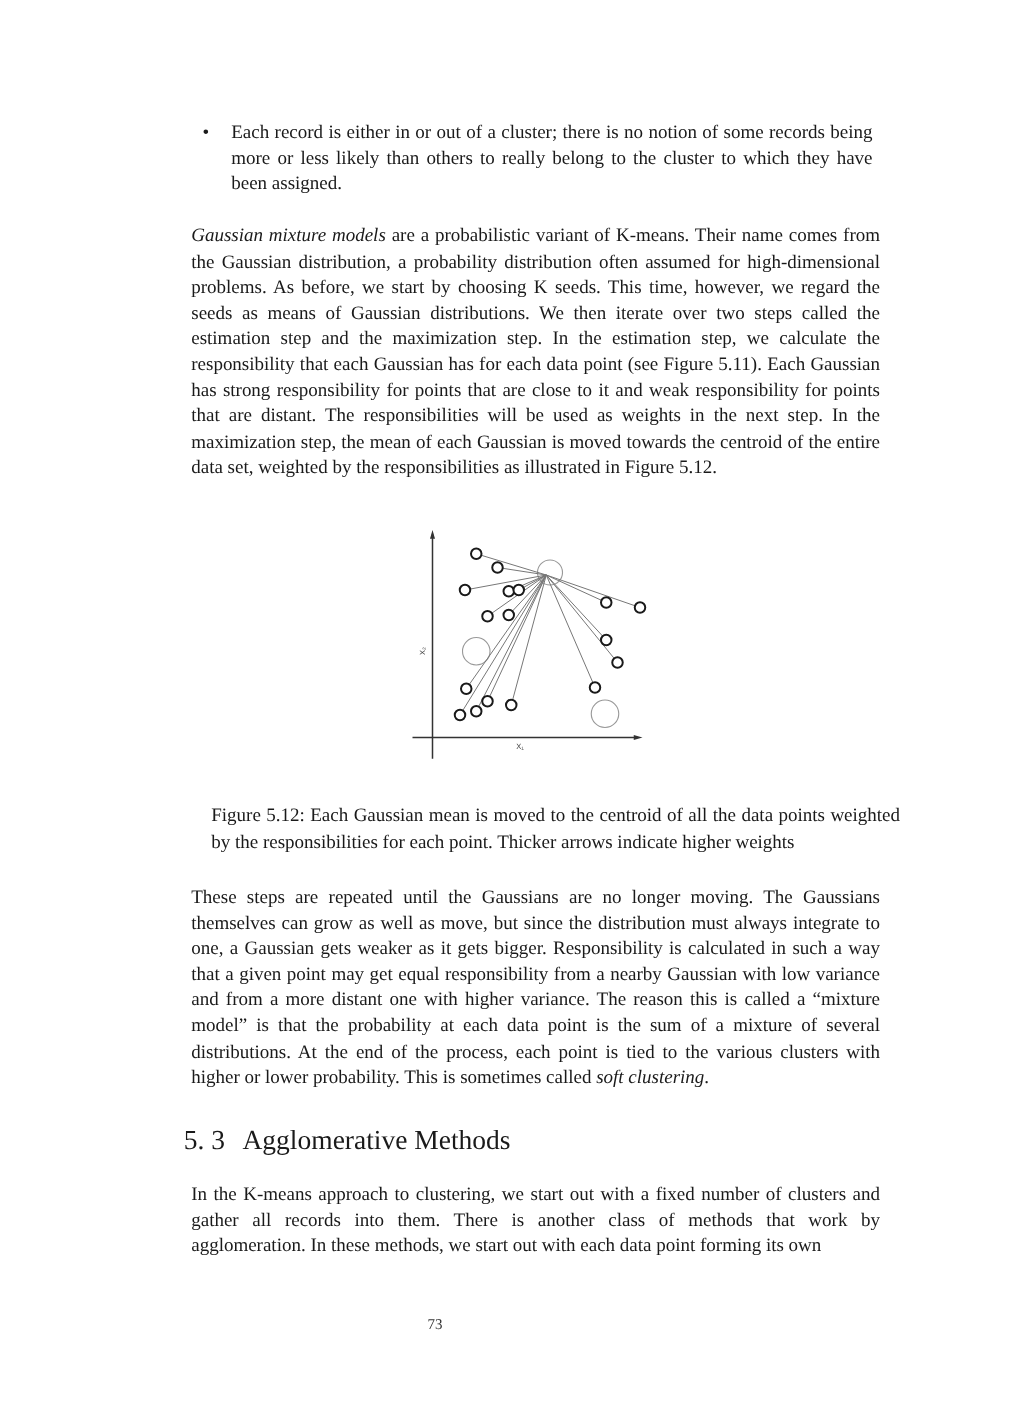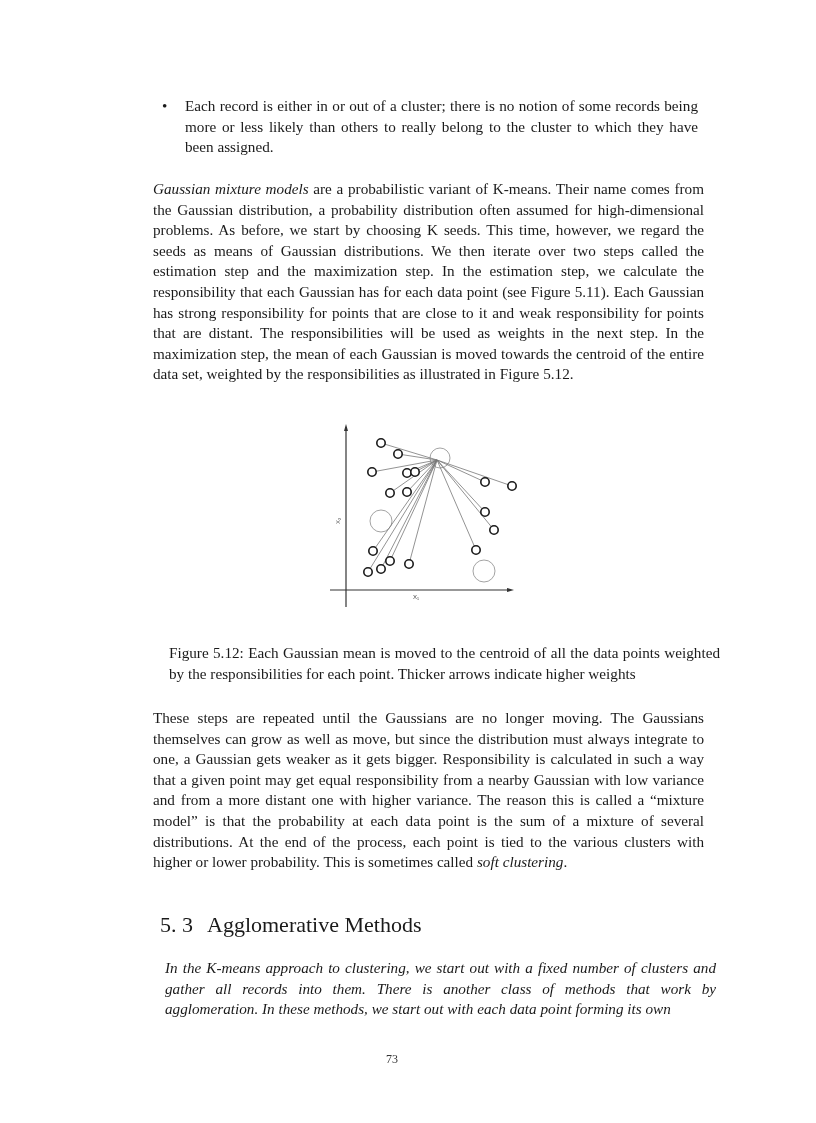--- a/index.html
+++ b/index.html
@@ -7,24 +7,24 @@
          font-family:"Liberation Serif", "DejaVu Serif", serif; color:#1a1a1a; }
   .page { position:absolute; left:0; top:0; width:816px; height:1123px; }
   .block { position:absolute; left:153px; width:551px; font-size:15.2px; line-height:20.6px;
            text-align:justify; }
   .bullet-list { position:absolute; left:160px; top:96px; width:538px; margin:0; padding:0; list-style:none; }
   .bullet-item { position:relative; padding-left:25px; font-size:15.2px; line-height:20.6px; text-align:justify; }
   .bullet-dot { position:absolute; left:2px; top:0; }
   .para1 { top:179px; }
   .para-caption { top:627px; }
   .para2 { top:708px; }
-  .heading { position:absolute; left:147px; top:898px; font-size:22px; line-height:28px; font-weight:normal; margin:13px; }
+  .heading { position:absolute; left:147px; top:898px; font-size:22px; line-height:28px; font-weight:normal; margin:0; }
   .heading .num { margin-right:14px; }
   .para3 { top:946px; }
-  .pagenum { position:absolute; left:0; width:696px; top:1052px; text-align:center; font-size:12px; color:#333;padding-left:44px; }
+  .pagenum { position:absolute; left:0; width:696px; top:1052px; text-align:center; font-size:12px; color:#333; }
   i { font-style:italic; }
   .figure { position:absolute; left:320px; top:415px; width:210px; height:200px; }
   .figure svg { display:block; }
 </style>
 </head>
 <body>
 
 <div class="page">
 
   <ul class="bullet-list">
@@ -96,16 +96,16 @@
       <text x="0" y="0" font-size="6" fill="#444" font-family="Liberation Sans, sans-serif" transform="translate(340 524) rotate(-90)">X₂</text>
     </svg>
   </div>
 
   <p class="block para-caption" style="margin:16px;">Figure 5.12: Each Gaussian mean is moved to the centroid of all the data points weighted by the responsibilities for each point. Thicker arrows indicate higher weights</p>
 
   <p class="block para2" style="margin:0;"><span>These steps are repeated until the Gaussians are no longer moving. The Gaussians themselves can grow as well as move, but since the distribution must always integrate to one, a Gaussian gets weaker as it gets bigger. Responsibility is calculated in such a way that a given point may get equal responsibility from a nearby Gaussian with low variance and from a more distant one with higher variance. The reason this is called a “mixture model” is that the probability at each data point is the sum of a mixture of several distributions. At the end of the process, each point is tied to the various clusters with higher or lower probability. This is sometimes called </span><i>soft clustering</i><span>.</span></p>
 
   <h2 class="heading"><span class="num">5. 3</span><span>Agglomerative Methods</span></h2>
 
-  <p class="block para3" style="margin:12px;font-style:italic;">In the K-means approach to clustering, we start out with a fixed number of clusters and gather all records into them. There is another class of methods that work by agglomeration. In these methods, we start out with each data point forming its own</p>
+  <p class="block para3" style="margin:0;">In the K-means approach to clustering, we start out with a fixed number of clusters and gather all records into them. There is another class of methods that work by agglomeration. In these methods, we start out with each data point forming its own</p>
 
   <div class="pagenum">73</div>
 </div>
 
 </body></html>

